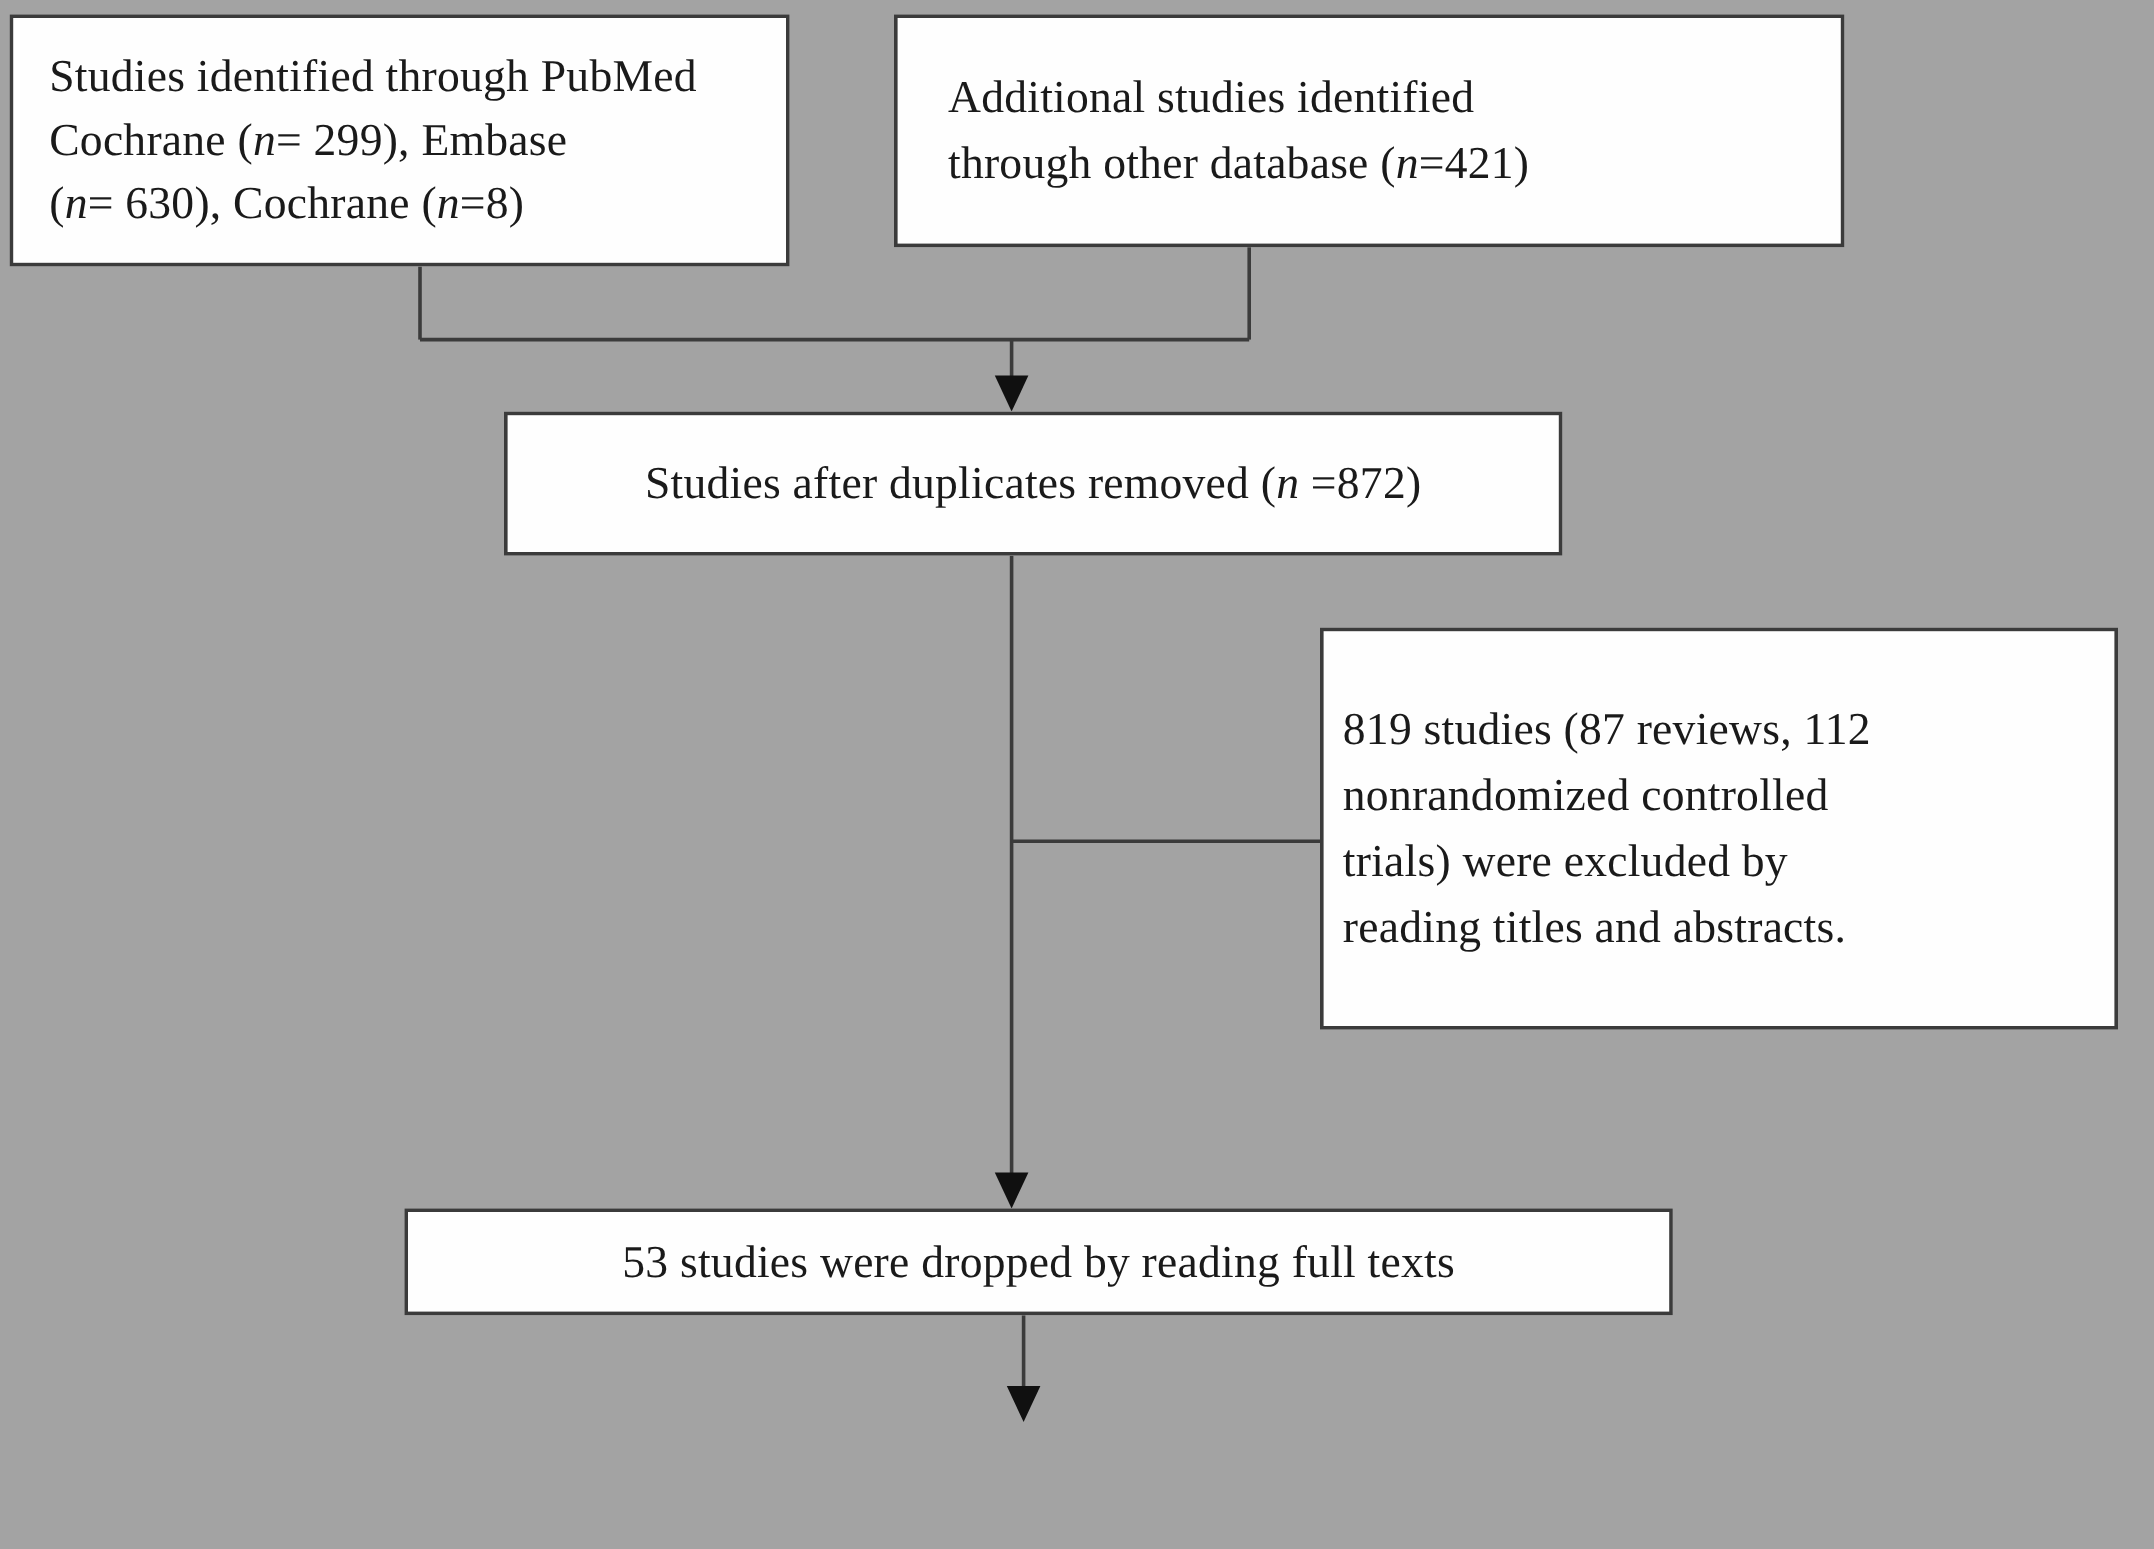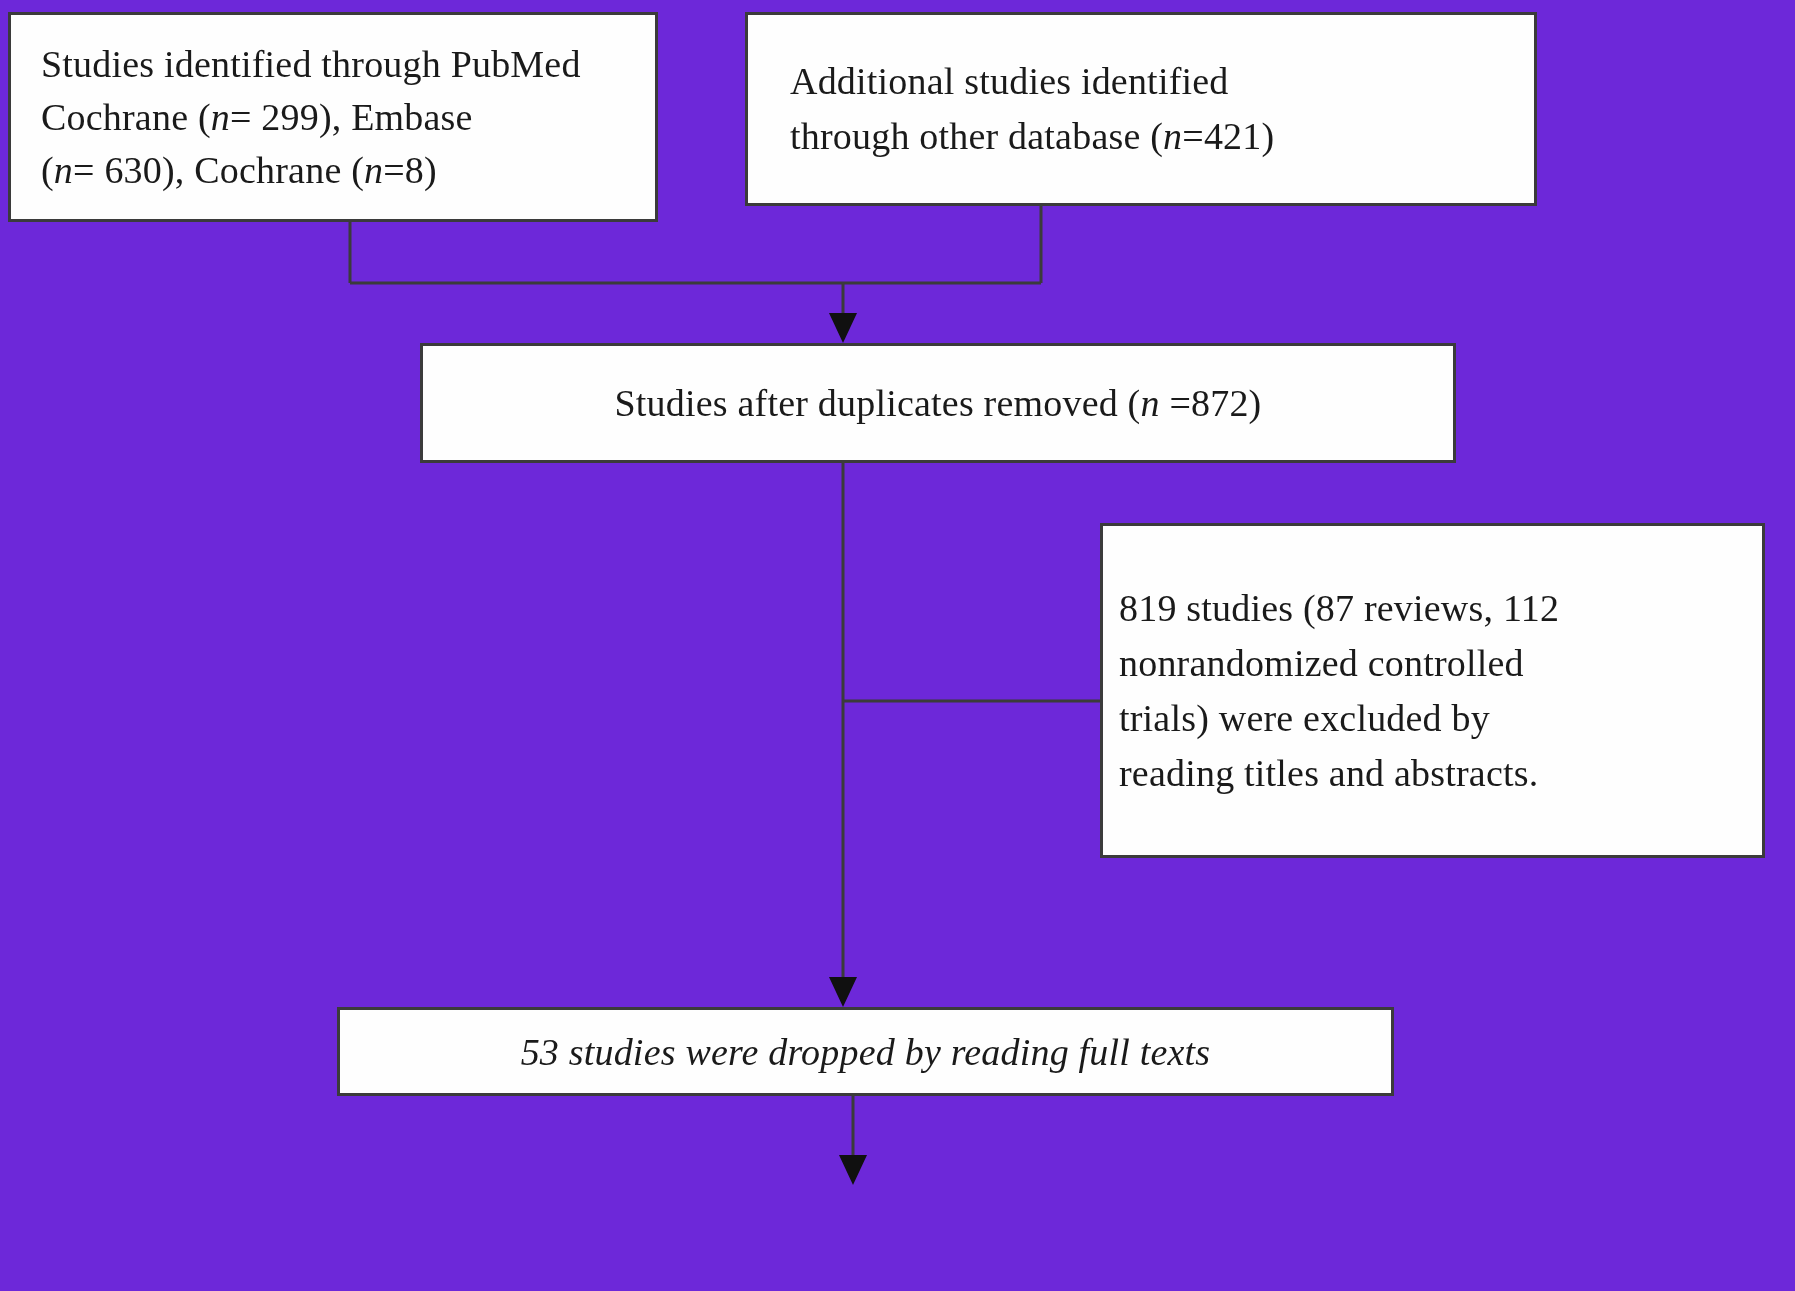--- a/index.html
+++ b/index.html
@@ -4,21 +4,21 @@
 <style>
   html, body {
     margin: 0;
     padding: 0;
     background: #ffffff;
   }
   .canvas {
     position: relative;
     width: 1795px;
     height: 1291px;
-    background: #6d28d9;
+    background: #a3a3a3;
     font-family: "Liberation Serif", "DejaVu Serif", serif;
     color: #1a1a1a;
     overflow: hidden;
   }
   .connectors {
     position: absolute;
     left: 0;
     top: 0;
     width: 1795px;
     height: 1291px;
@@ -38,22 +38,22 @@
     white-space: nowrap;
   }
   .box i {
     font-style: italic;
   }
   
   .b1 { left: 8px;    top: 12px;   width: 650px;  height: 210px; padding-left: 30px; line-height: 53px; align-items: flex-start; }
   .b2 { left: 745px;  top: 12px;   width: 792px;  height: 194px; padding-left: 42px; line-height: 55px; align-items: flex-start; }
   .b4 { left: 1100px; top: 523px;  width: 665px;  height: 335px; padding-left: 16px; line-height: 55px; align-items: flex-start; }
   
-  .b3 { left: 420px;  top: 343px;  width: 1036px;  height: 120px; align-items: center; }
-  .b5 { left: 337px;  top: 1007px; width: 1057px; height: 89px;  align-items: center; font-style: italic; }
+  .b3 { left: 420px;  top: 343px;  width: 882px;  height: 120px; align-items: center; }
+  .b5 { left: 337px;  top: 1007px; width: 1057px; height: 89px;  align-items: center; }
   .b6 { left: 395px;  top: 1185px; width: 990px;  height: 90px;  align-items: center; font-size: 40px; }
   .conn {
     stroke: #3b3b3b;
     stroke-width: 3;
     fill: none;
   }
   .ahead {
     fill: #101010;
     stroke: none;
   }

